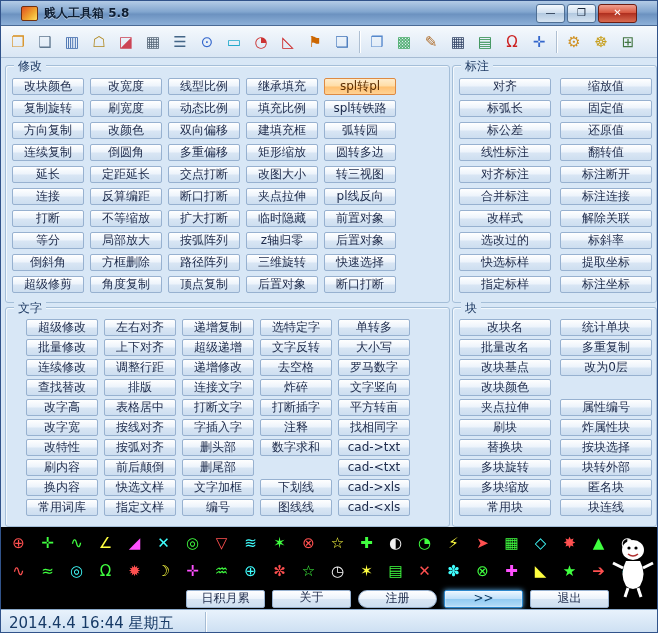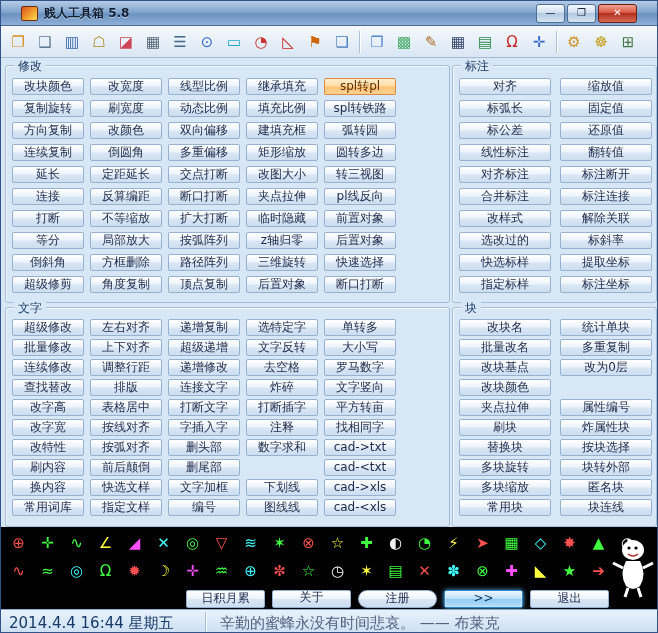--- a/index.html
+++ b/index.html
@@ -29,21 +29,21 @@
   .group{position:absolute;border:1px solid #a4bed8;border-radius:3px;
     box-shadow:inset 1px 1px 0 rgba(255,255,255,.7);}
   .group-label{position:absolute;top:-8px;left:8px;background:#d8e7f6;padding:0 4px;
     font-size:12px;color:#1e3a63;}
   #group-modify{left:4px;top:64px;width:443px;height:236px;}
   #group-dim{left:451px;top:64px;width:203px;height:236px;}
   #group-text{left:4px;top:306px;width:443px;height:218px;}
   #group-block{left:451px;top:306px;width:203px;height:218px;}
   .grid{display:grid;}
   #group-modify .grid{grid-template-columns:repeat(5,72px);column-gap:6px;row-gap:5px;padding:12px 0 0 6px;}
-  #group-text .grid{grid-template-columns:repeat(5,72px);column-gap:6px;row-gap:3px;padding:11px 0 0 6px;}
+  #group-text .grid{grid-template-columns:repeat(5,72px);column-gap:6px;row-gap:3px;padding:11px 0 0 20px;}
   #group-dim .grid{grid-template-columns:repeat(2,92px);column-gap:9px;row-gap:5px;padding:12px 0 0 6px;}
   #group-block .grid{grid-template-columns:repeat(2,92px);column-gap:9px;row-gap:3px;padding:11px 0 0 6px;}
   
   .btn{height:15px;font-size:12px;line-height:14px;text-align:center;color:#1d2a4a;
     background:linear-gradient(#ffffff,#ecf3fb 48%,#d9e6f4 52%,#cddef0);
     border:1px solid #97b1d0;border-radius:2px;white-space:nowrap;overflow:hidden;cursor:default;}
   .btn.hl{background:linear-gradient(#ffeccb,#ffdda6 48%,#ffc172 52%,#ffd294);
     border-color:#dd8a43;color:#5c2d00;}
   .btn.blank{visibility:hidden;}
   
@@ -331,16 +331,15 @@
     </svg>
   <div class="btn bottom-btn" style="left: 185px;">日积月累</div>
       <div class="btn bottom-btn" style="left: 271px; font-family: Liberation Mono, monospace;">关于</div>
       <div class="btn bottom-btn" style="left: 357px; border-radius: 9px;">注册</div>
       <div class="btn bottom-btn focused" style="left: 443px;">&gt;&gt;</div>
       <div class="btn bottom-btn" style="left: 529px;">退出</div>
     </div>
 
   <div class="statusbar">
     <span class="status-date">2014.4.4  16:44  星期五</span>
-    <span class="status-quote">辛勤的蜜蜂永没有时间悲哀。 —— 布莱克</span>
   </div>
 
 </div>
 
 </body></html>

